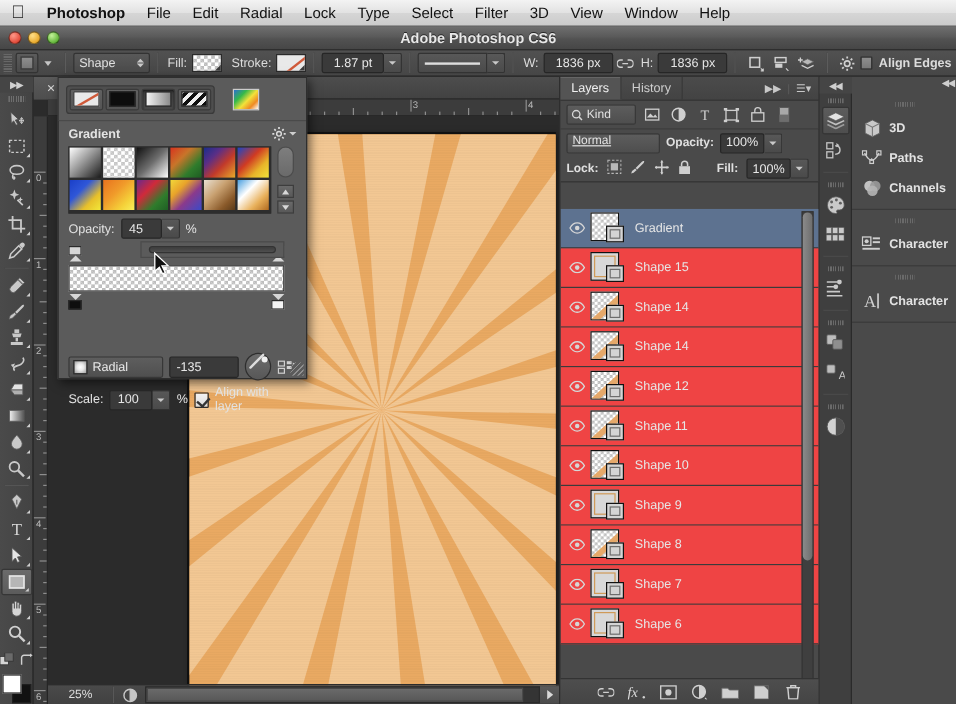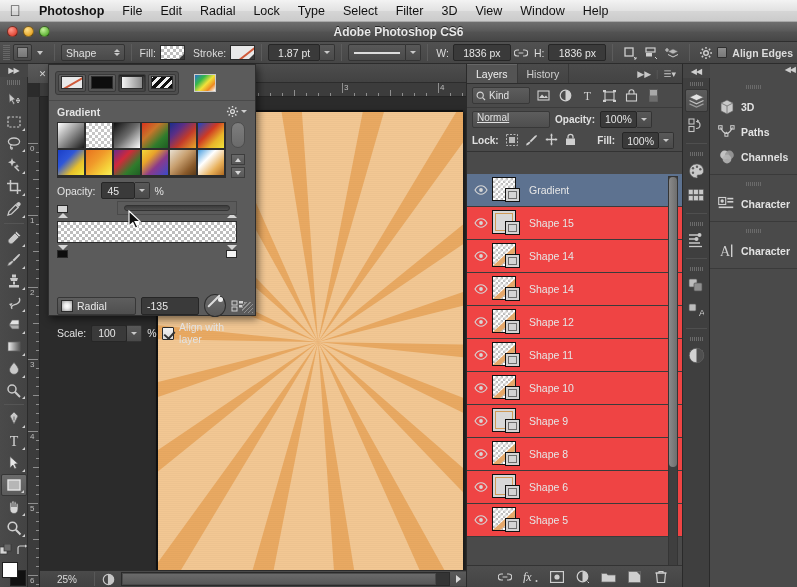--- a/index.html
+++ b/index.html
@@ -1110,38 +1110,38 @@
             </svg>
           </div>
           <div class="thumbs">
             <div class="lthumb" style="background:#d8d8d8;position:relative">
               <div style="position:absolute;left:2px;top:2px;right:2px;bottom:2px;border:1.3px solid #cf9a58"></div>
             </div>
             <div class="lmask" style="background:#d4d4d4;position:absolute;left:13px;top:11px;width:15px;height:14px;border:1px solid #111">
               <div style="position:absolute;left:2px;top:2px;right:2px;bottom:2px;border:1px solid #6d6d6d"></div>
             </div>
           </div>
-          <div class="layer-name">Shape 6</div>
+          <div class="layer-name">Shape 7</div>
         </div>
         <div class="layer-row">
           <div class="eye">
             <svg width="14" height="10" viewBox="0 0 14 10">
               <path d="M7 .8C3.3.8 1 5 1 5s2.3 4.2 6 4.2S13 5 13 5 10.7.8 7 .8z" fill="none" stroke="#d6d6d6" stroke-width="1.1"></path>
               <circle cx="7" cy="5" r="1.9" fill="#d6d6d6"></circle>
             </svg>
           </div>
           <div class="thumbs">
-            <div class="lthumb" style="background-image:linear-gradient(45deg,#bdbdbd 25%,transparent 25%,transparent 75%,#bdbdbd 75%),linear-gradient(45deg,#bdbdbd 25%,transparent 25%,transparent 75%,#bdbdbd 75%);background-size:5px 5px;background-position:0 0,2.5px 2.5px;background-color:#fff;position:absolute;overflow:hidden">
-              <div style="position:absolute;left:-6px;top:10px;width:40px;height:5px;background:#e5a86a;transform:rotate(-42deg)"></div>
+            <div class="lthumb" style="background:#d8d8d8;position:relative">
+              <div style="position:absolute;left:2px;top:2px;right:2px;bottom:2px;border:1.3px solid #cf9a58"></div>
             </div>
             <div class="lmask" style="background:#d4d4d4;position:absolute;left:13px;top:11px;width:15px;height:14px;border:1px solid #111">
               <div style="position:absolute;left:2px;top:2px;right:2px;bottom:2px;border:1px solid #6d6d6d"></div>
             </div>
           </div>
-          <div class="layer-name">Shape 5</div>
+          <div class="layer-name">Shape 6</div>
         </div>
       </div>
 
     <div class="lp-scrollbar">
       <div class="th"></div>
       <div class="ar" style="bottom:11px">
           <i style="border-bottom:4px solid #dcdcdc"></i>
         </div>
       <div class="ar" style="bottom:0px"></div>
     </div>

